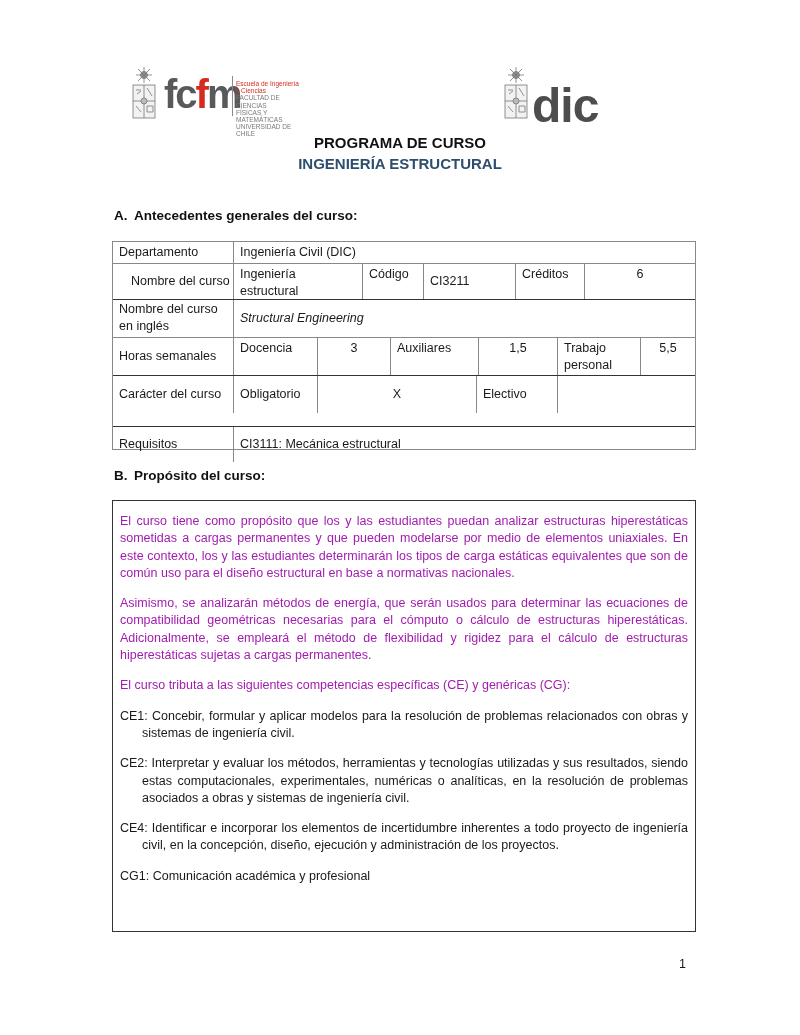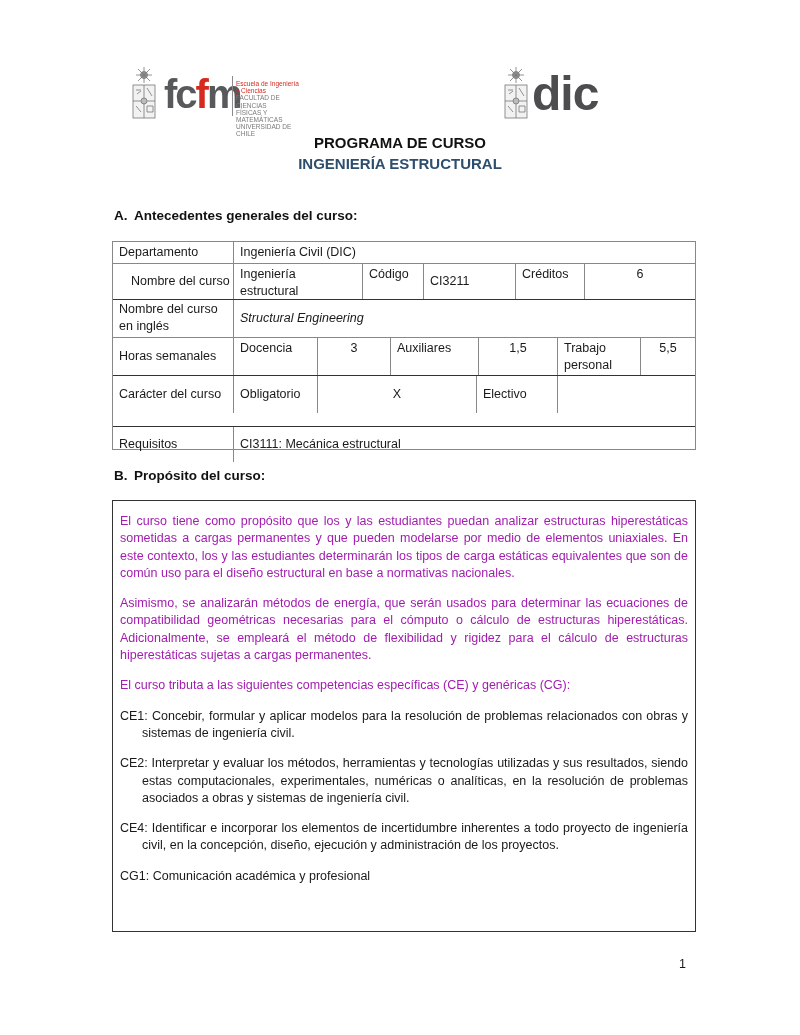--- a/index.html
+++ b/index.html
@@ -8,21 +8,21 @@
 
   
   .logo-fcfm { left: 130px; top: 66px; width: 180px; height: 56px; }
   .logo-dic { left: 502px; top: 66px; width: 190px; height: 56px; }
   .crest { position: absolute; left: 0; top: 0; width: 28px; height: 54px; }
   .fcfm-word { position: absolute; left: 34px; top: 6px; font-family: "Liberation Sans", sans-serif; font-weight: bold; font-size: 40px; letter-spacing: -2px; color: #58595b; line-height: 44px; }
   .fcfm-word .red { color: #d52b1e; }
   .fcfm-sep { position: absolute; left: 102px; top: 10px; width: 1px; height: 40px; background: #8a8a8a; }
   .fcfm-text { position: absolute; left: 106px; top: 14px; font-size: 6.5px; line-height: 7.2px; color: #7a7a7a; }
   .fcfm-text .red { color: #d52b1e; }
-  .dic-word { position: absolute; left: 30px; top: 2px; font-weight: bold; font-size: 48px; letter-spacing: -1px; color: #4d4d4f; line-height: 52px; }
+  .dic-word { position: absolute; left: 30px; top: 14px; font-weight: bold; font-size: 48px; letter-spacing: -1px; color: #4d4d4f; line-height: 52px; }
   .dic-text { position: absolute; left: 88px; top: 22px; line-height: 11px; }
   .dic-text .l1 { font-size: 12px; font-weight: bold; color: #d52b1e; display: block; }
   .dic-text .l2 { font-size: 9px; color: #6d6e71; display: block; }
 
   
   .title1 { left: 0; width: 800px; top: 134px; text-align: center; font-weight: bold; font-size: 15px; color: #111; }
   .title2 { left: 0; width: 800px; top: 155px; text-align: center; font-weight: bold; font-size: 15px; color: #2e4e6e; }
 
   .section-h { left: 114px; font-weight: bold; font-size: 13.5px; color: #111; }
   .section-h .letter { display: inline-block; width: 20px; }

